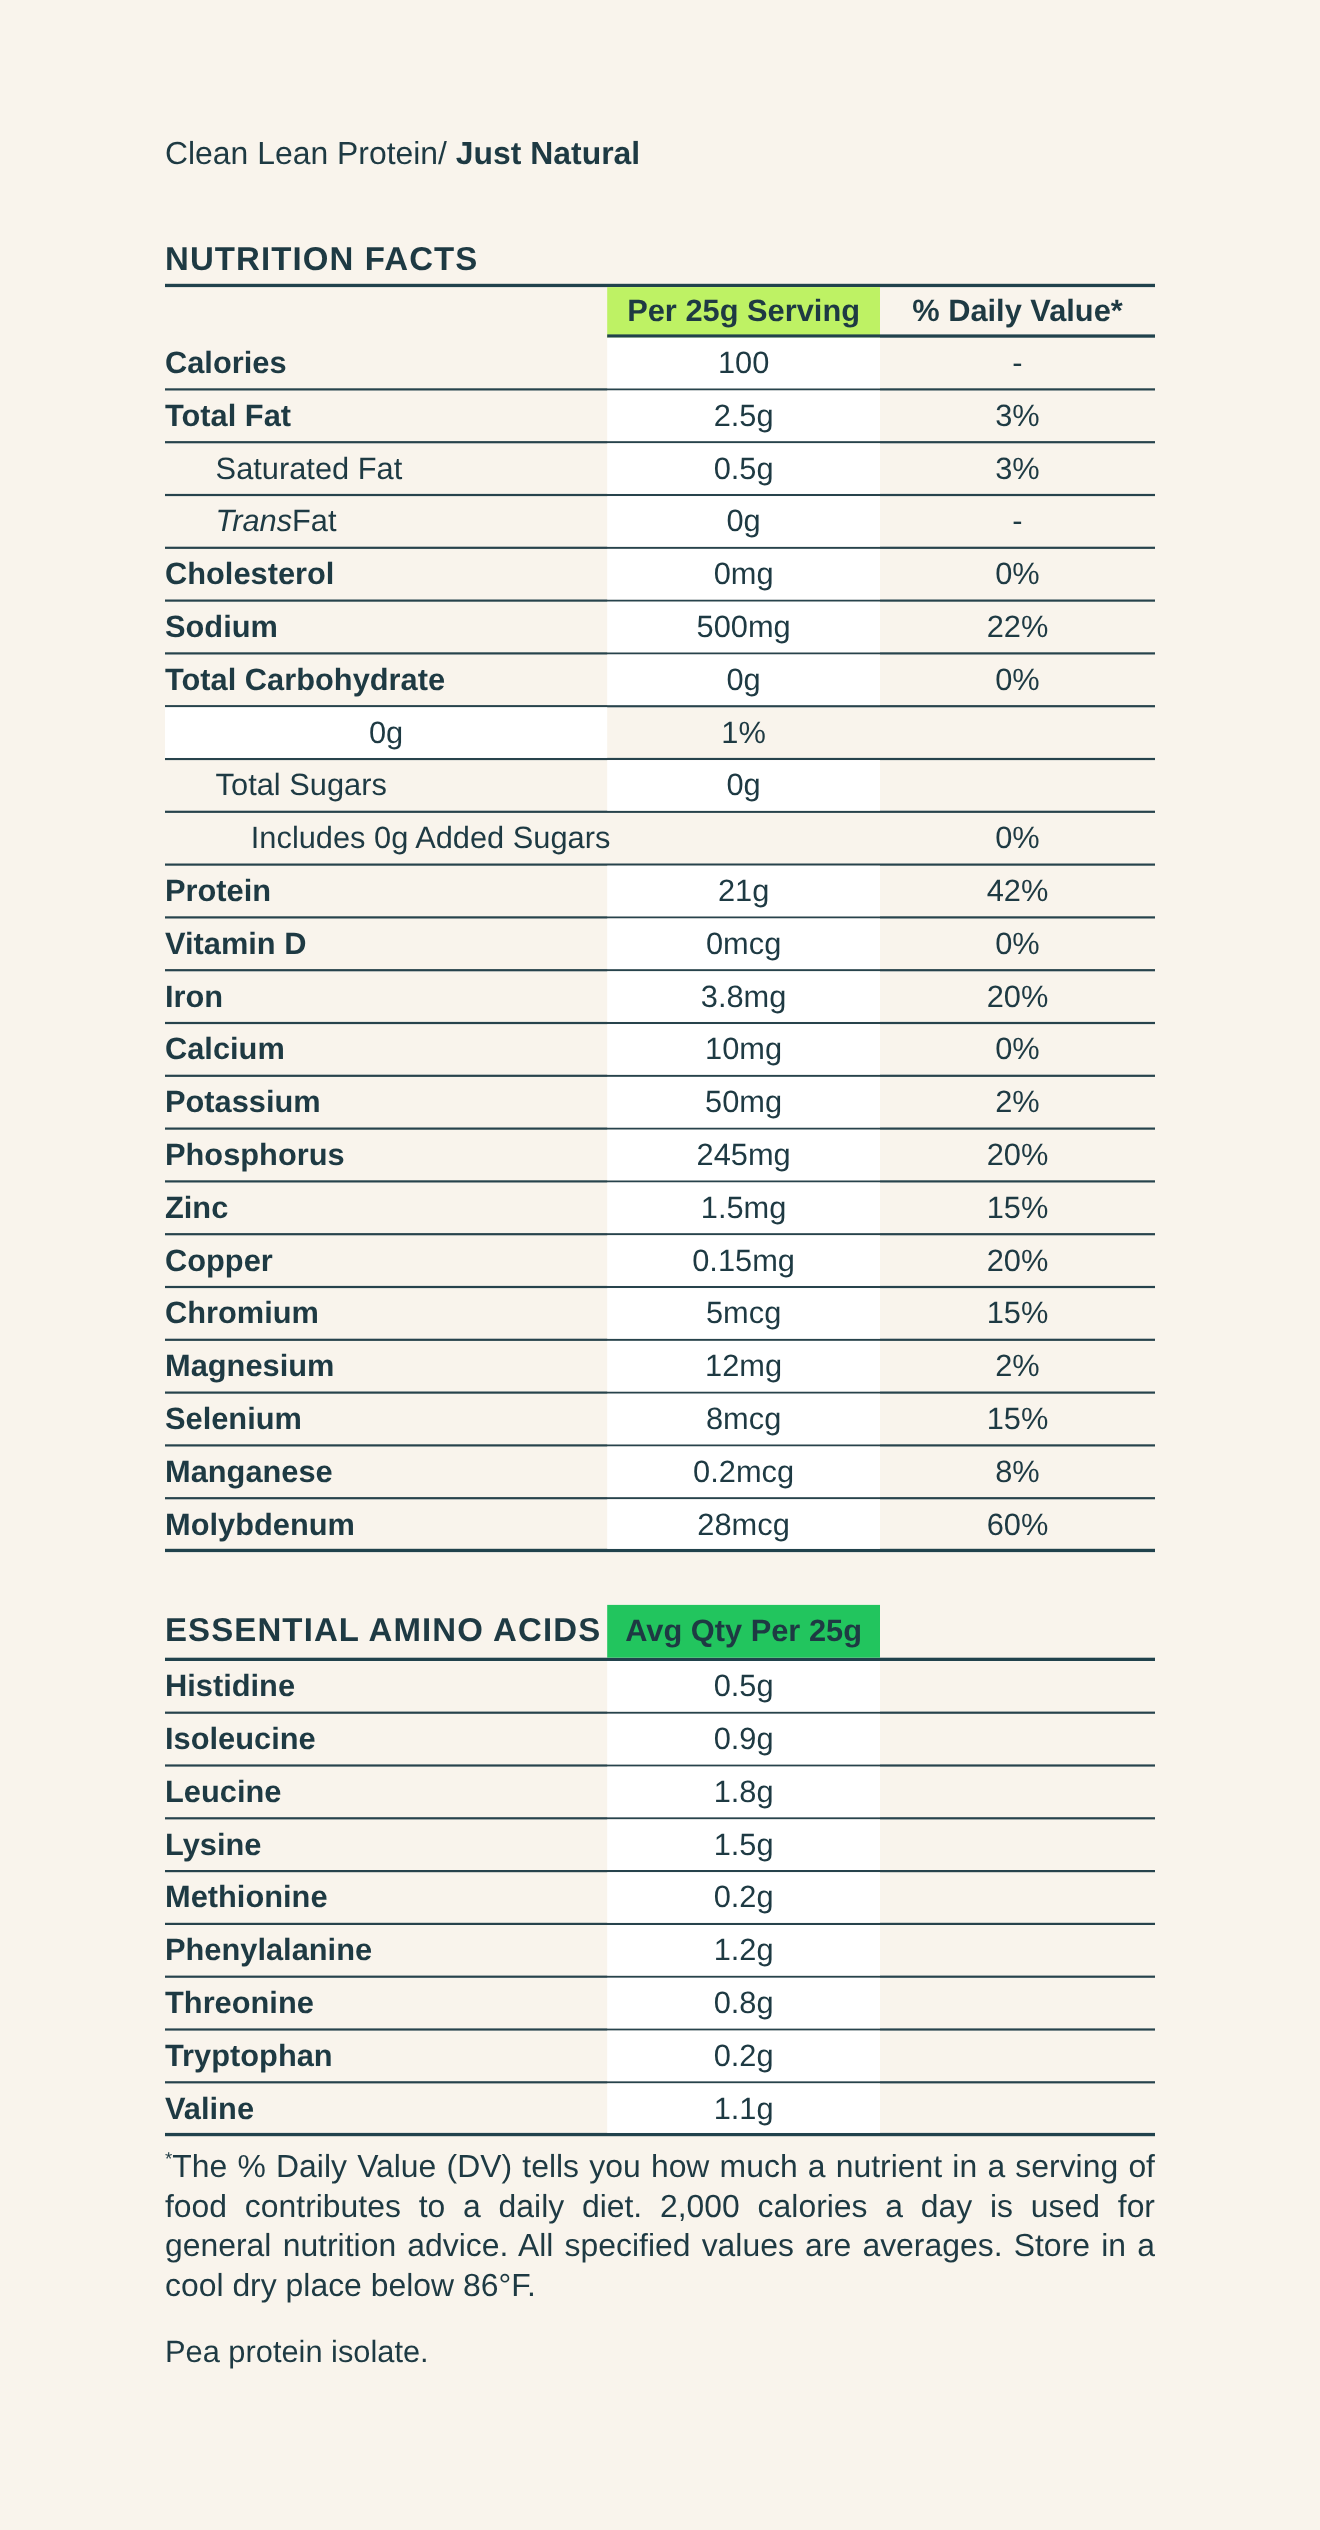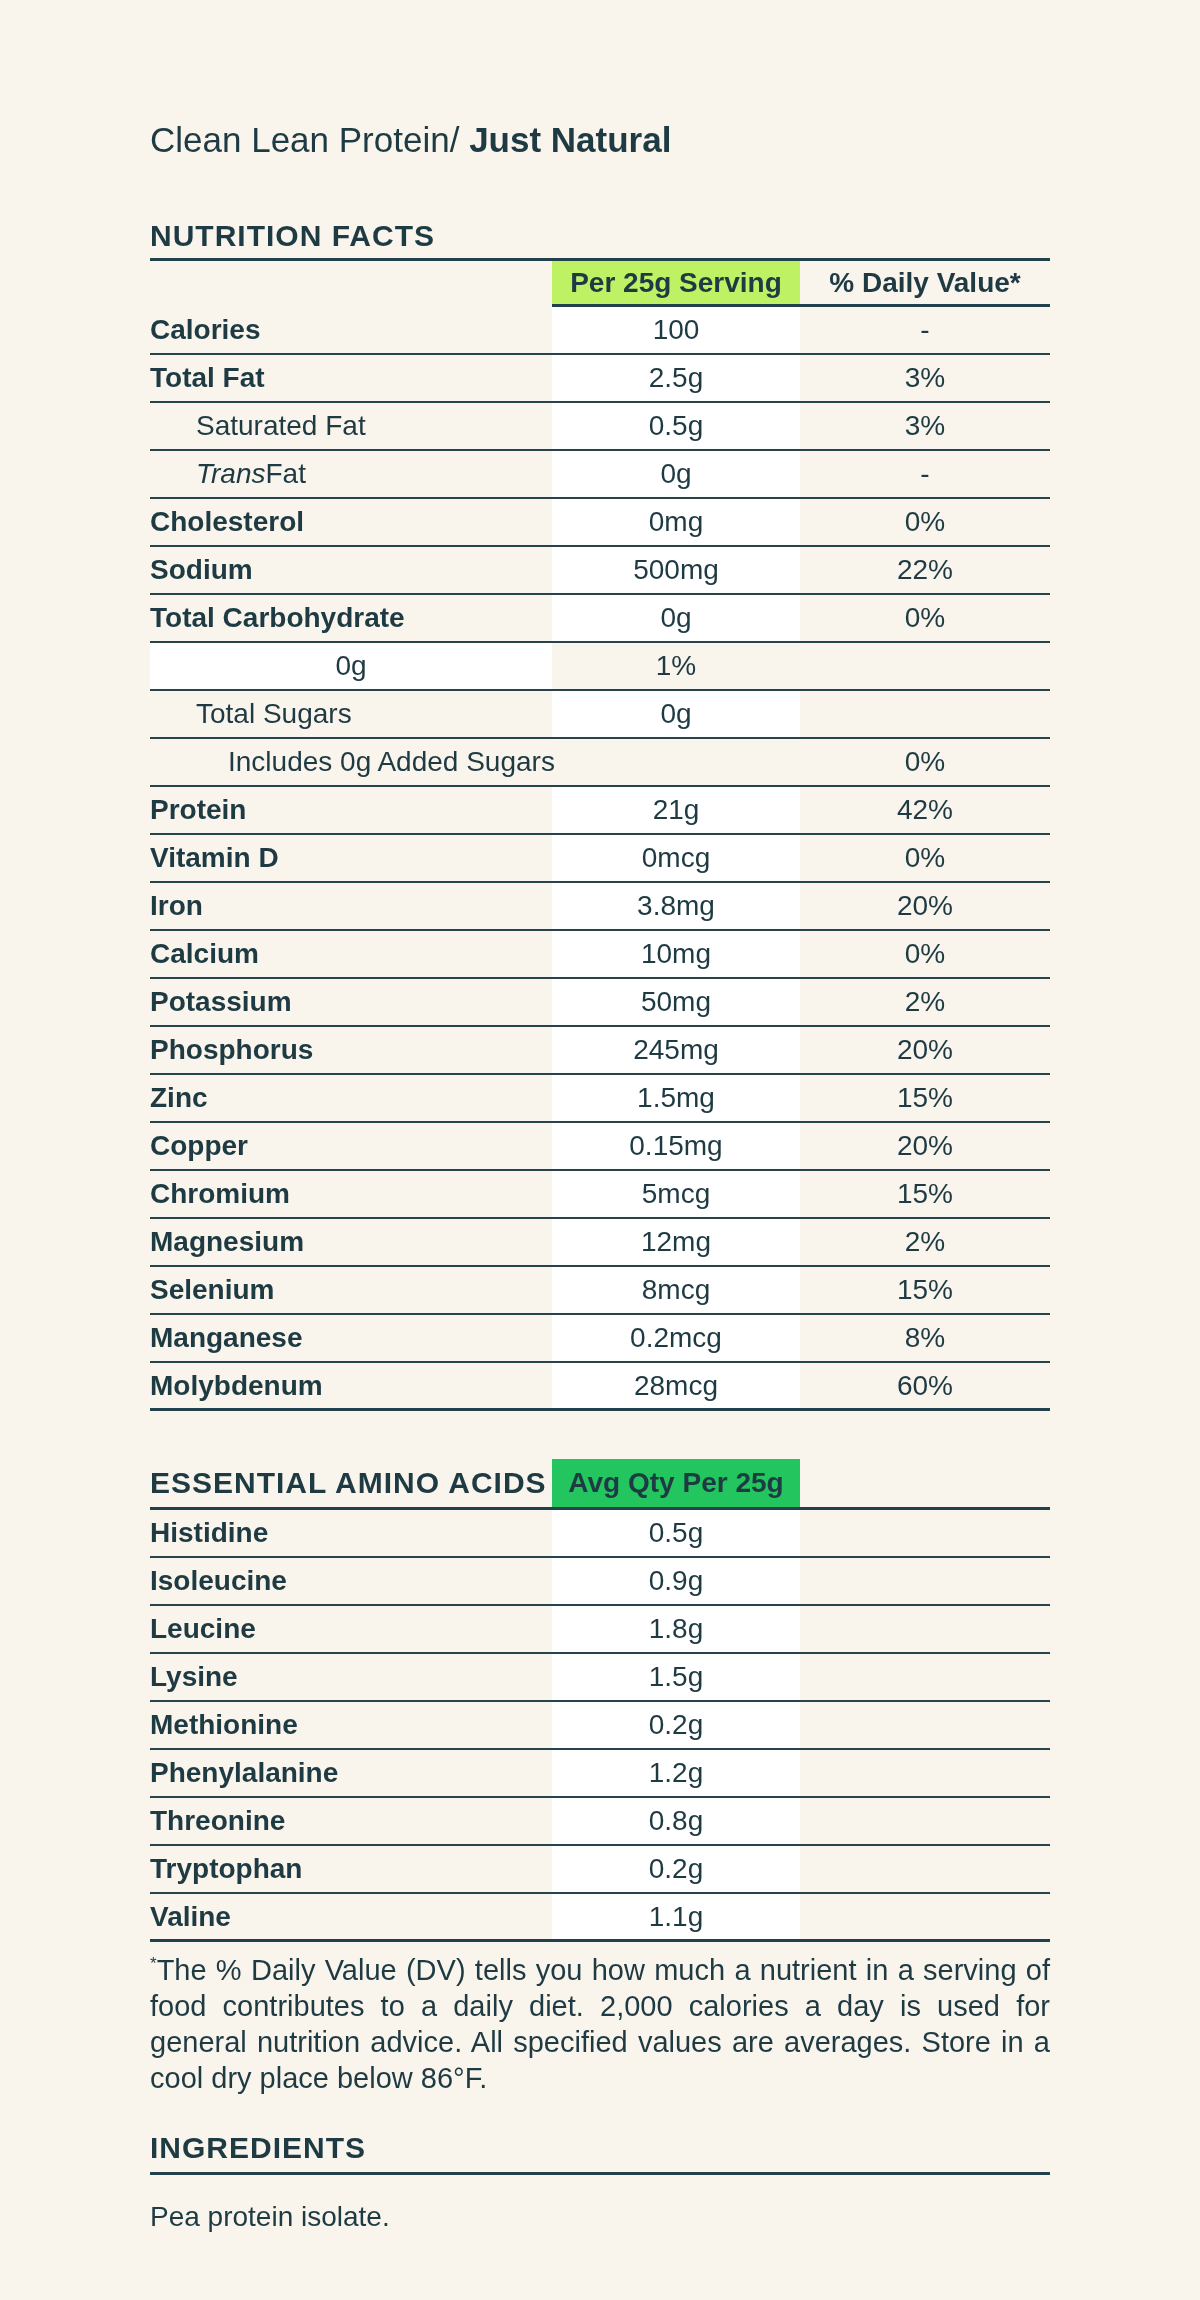--- a/index.html
+++ b/index.html
@@ -5,21 +5,21 @@
   * { margin:0; padding:0; box-sizing:border-box; }
   html,body { width:1200px; height:2300px; }
   body {
     background:#f9f4ec;
     color:#1e3a43;
     font-family:"Liberation Sans", sans-serif;
     overflow:hidden;
   }
   .content { margin-left:150px; width:900px; }
 
-  .page-title { padding-top:124px; font-size:35px; line-height:32px; }
+  .page-title { padding-top:124px; font-size:29px; line-height:32px; }
   .page-title .t-bold { font-weight:700; }
 
   .section-heading {
     font-size:30px; font-weight:700; letter-spacing:1px;
     line-height:32px;
   }
   .nf-heading { margin-top:64px; padding-bottom:6px; border-bottom:3px solid #21424c; }
 
   .grid3 { display:grid; grid-template-columns:402px 248px 250px; }
 
@@ -237,16 +237,15 @@
       </div>
       <div class="grid3 row thick">
         <div class="cell label ind0 b">Valine</div>
         <div class="cell mid hl">1.1g</div>
         <div class="cell dv"></div>
       </div>
     </div>
 
   <div class="footnote"><sup>*</sup><span>The % Daily Value (DV) tells you how much a nutrient in a serving of food contributes to a daily diet. 2,000 calories a day is used for general nutrition advice. All specified values are averages. Store in a cool dry place below 86°F.</span></div>
 
-  <div class="section-heading ing-heading">INGREDIENTS</div>
   <div class="ing-body">Pea protein isolate.</div>
 
 </div>
 
 </body></html>

